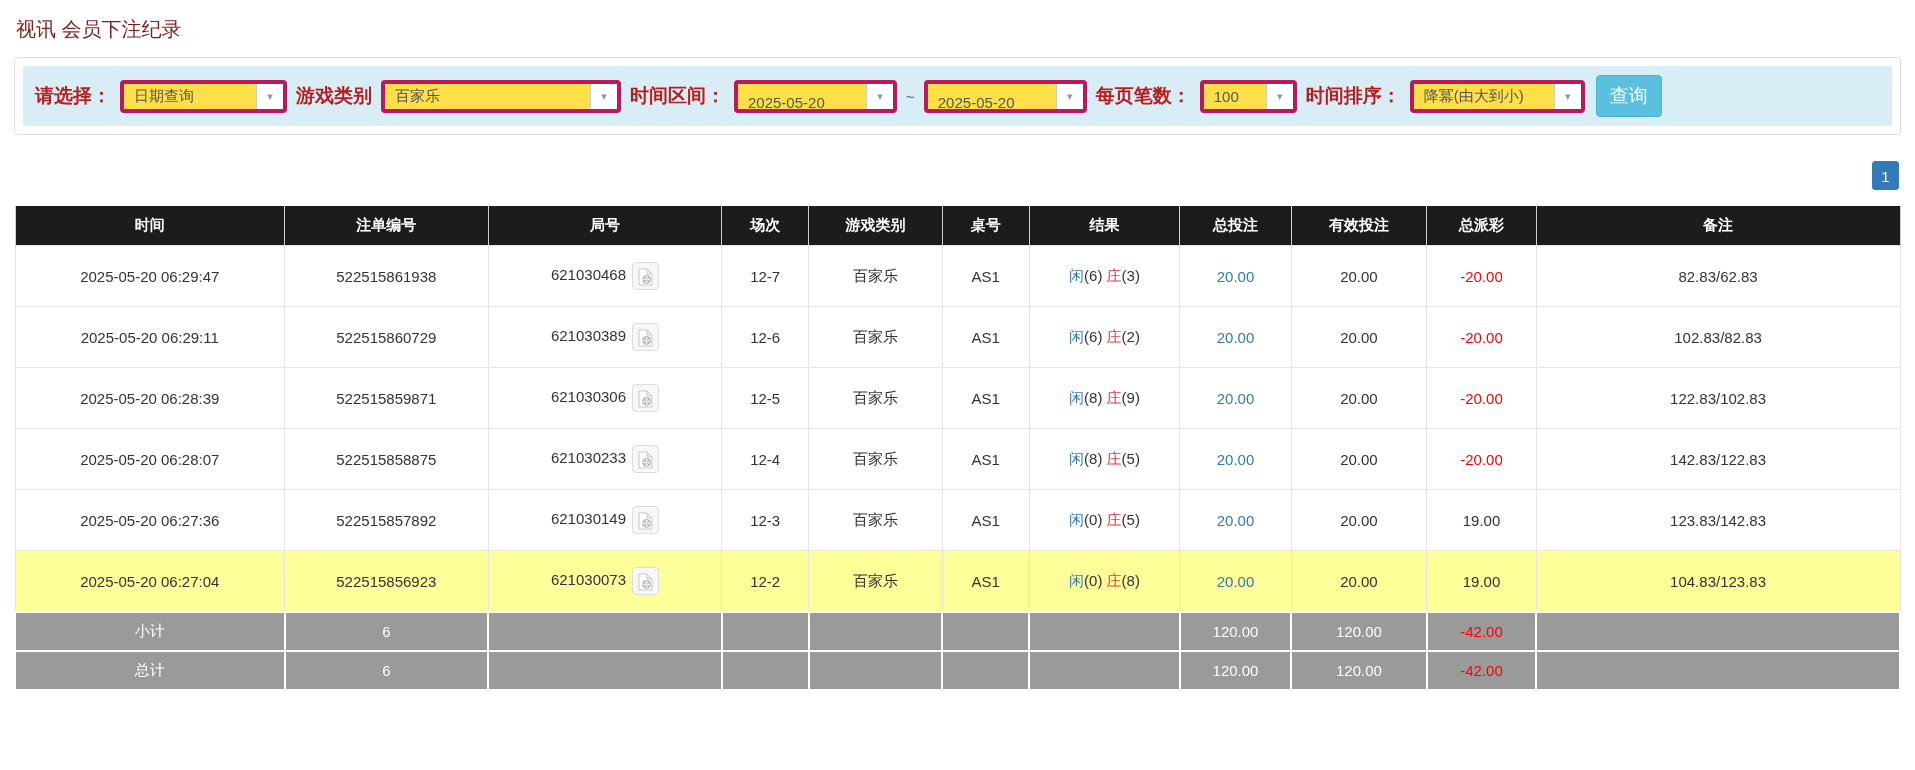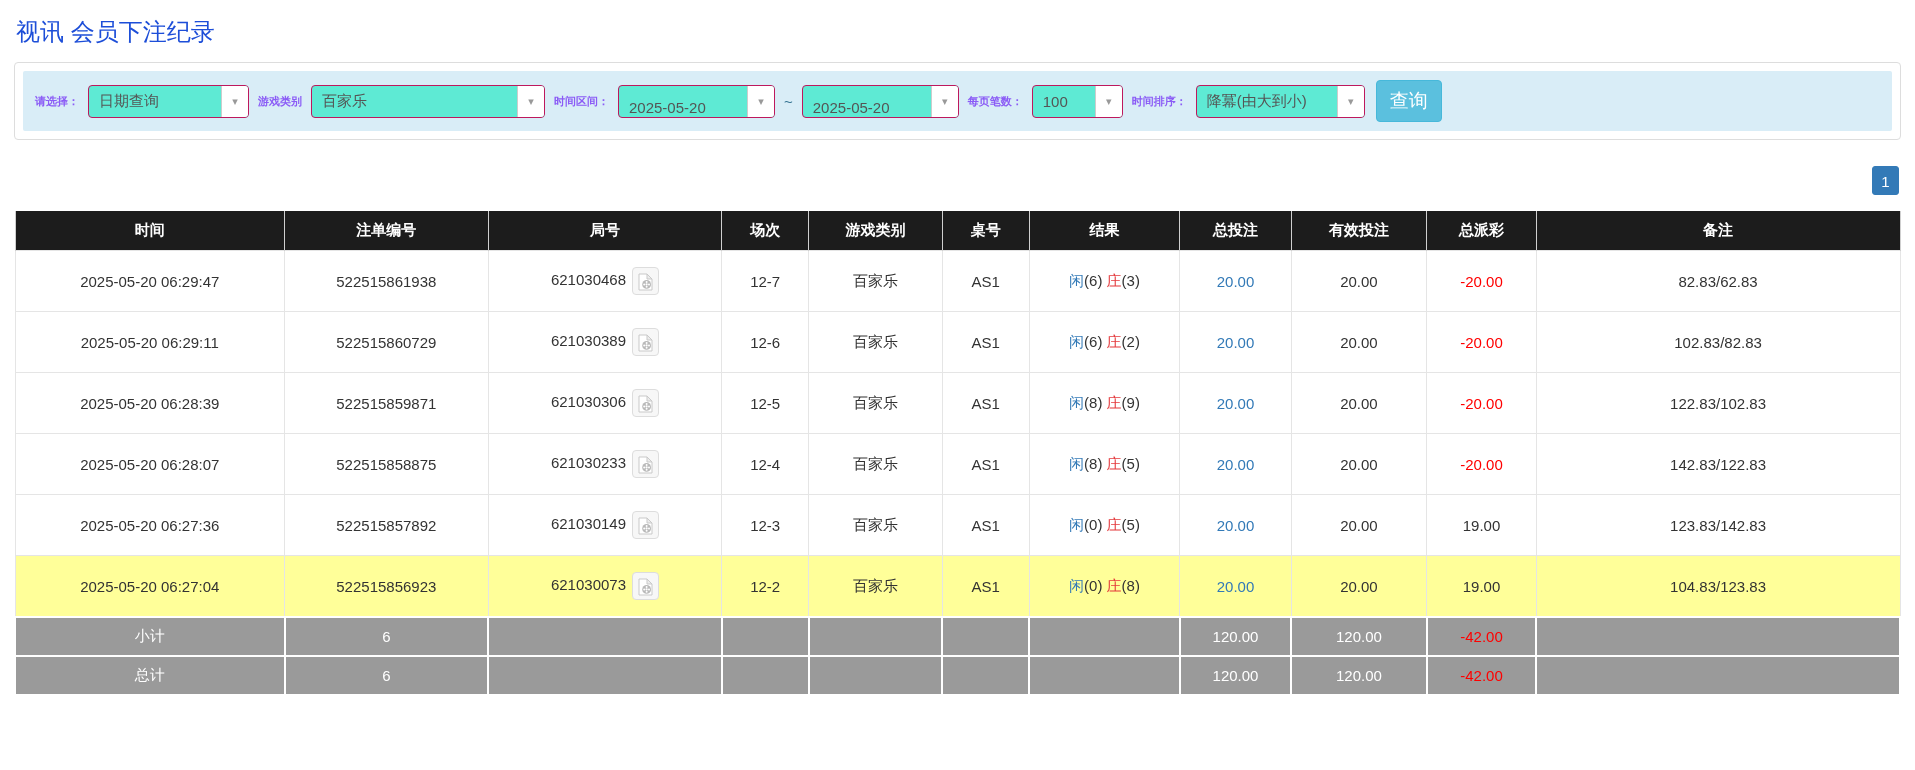--- a/index.html
+++ b/index.html
@@ -4,28 +4,28 @@
 <style>
   * { box-sizing: border-box; }
   html,body { margin:0; padding:0; background:#fff; }
   body {
     width:1915px; min-height:770px;
     font-family:"Liberation Sans","DejaVu Sans",sans-serif;
     color:#333;
   }
   .page { padding:10px 14px 20px; }
 
-  .page-title { font-size:24px; font-weight:500; color:#1d4ed8; margin:6px 0 14px 2px; }
+  .page-title { font-size:20px; font-weight:500; color:#7f1d1d; margin:6px 0 14px 2px; }
 
   
   .filter-panel { border:1px solid #ddd; border-radius:4px; padding:8px; margin-bottom:12px; background:#fff; }
   .filter-bar { background:#d9edf7; border-radius:2px; padding:9px 12px; display:flex; align-items:center; gap:9px; }
-  .flabel { color:#8b5cf6; font-weight:bold; font-size:11px; white-space:nowrap; }
+  .flabel { color:#b91c1c; font-weight:bold; font-size:19px; white-space:nowrap; }
   .tilde { color:#31708f; font-size:15px; }
-  .combo { display:inline-flex; align-items:stretch; background:#5eead4; border:1px solid #be185d; border-radius:4px; overflow:hidden; height:33px; }
+  .combo { display:inline-flex; align-items:stretch; background:#fde047; border:4px solid #be185d; border-radius:4px; overflow:hidden; height:33px; }
   .combo-input { border:none; padding:6px 10px; font-size:15px; color:#555; display:flex; align-items:center; white-space:nowrap; overflow:hidden; }
   .combo-btn { width:27px; border-left:1px solid #ccc; background:#fff; color:#999; display:flex; align-items:center; justify-content:center; font-size:11px; cursor:pointer; }
   .w-qtype .combo-input { width:132px; }
   .w-game  .combo-input { width:205px; }
   .w-date  .combo-input { width:128px;margin-top:12px; }
   .w-size  .combo-input { width:62px;  }
   .w-sort  .combo-input { width:140px; }
   .search-btn { background:#5bc0de; border:1px solid #46b8da; color:#fff; font-size:19px; padding:7px 13px; border-radius:4px; cursor:pointer; margin-left:2px; }
 
   

